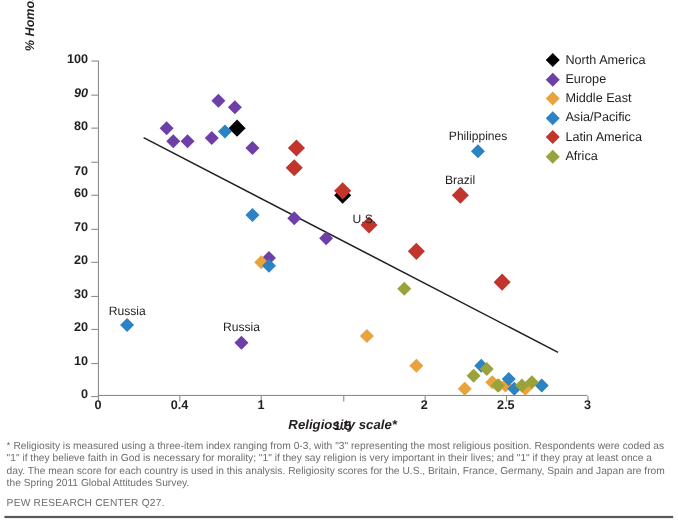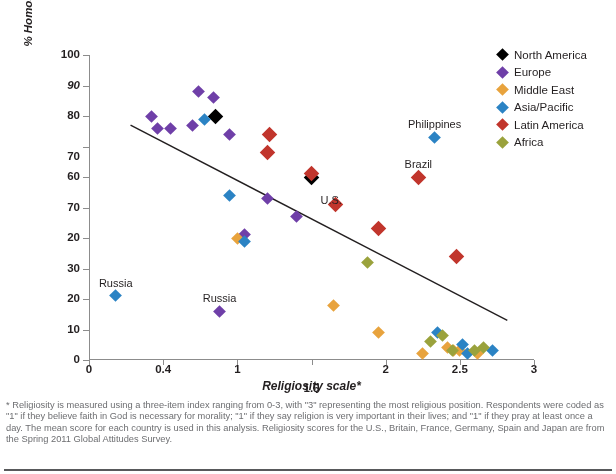--- a/index.html
+++ b/index.html
@@ -228,14 +228,15 @@
       <div class="legend-row">
         <span class="legend-mark" style="background: rgb(154, 162, 60);"></span>
         <span class="legend-label">Africa</span>
       </div>
     </div>
 
   <div class="corr">
   </div>
 
   <div class="notes">* Religiosity is measured using a three-item index ranging from 0-3, with "3" representing the most religious position. Respondents were coded as "1" if they believe faith in God is necessary for morality; "1" if they say religion is very important in their lives; and "1" if they pray at least once a day. The mean score for each country is used in this analysis. Religiosity scores for the U.S., Britain, France, Germany, Spain and Japan are from the Spring 2011 Global Attitudes Survey.</div>
+  <div class="source">PEW RESEARCH CENTER Q27.</div>
   <div class="rule"></div>
 </div>
 
 </body></html>

